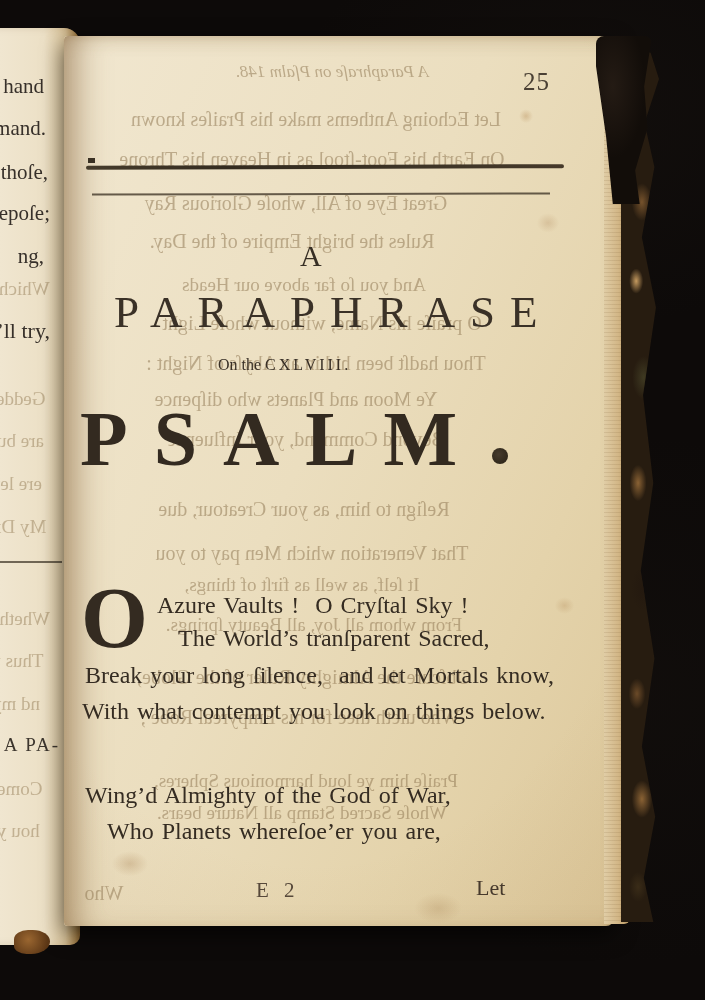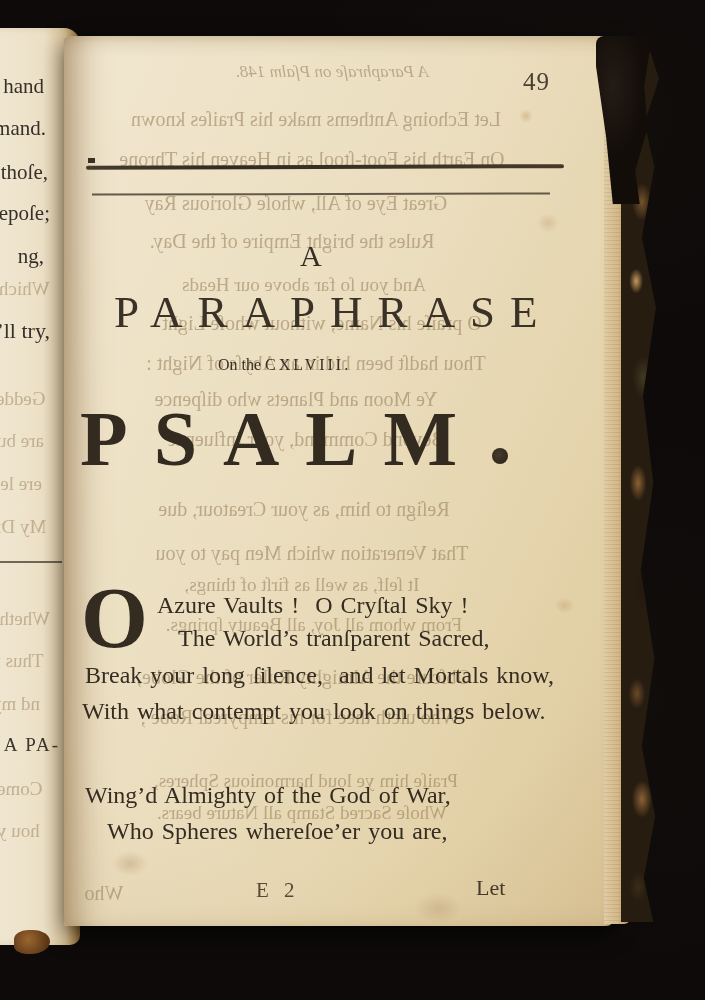--- a/index.html
+++ b/index.html
@@ -144,21 +144,21 @@
         <div class="ghost-line" style="top: 506px; font-size: 20px; left: -26px;">That Veneration which Men pay to you</div>
         <div class="ghost-line" style="top: 538px; font-size: 19px; left: -36px;">It ſelf, as well as firſt of things,</div>
         <div class="ghost-line" style="top: 578px; font-size: 19px; left: -24px;">From whom all Joy, all Beauty ſprings.</div>
         <div class="ghost-line" style="top: 630px; font-size: 20px; left: -34px;">Obſcure the Almighty Ruler of the Globe,</div>
         <div class="ghost-line" style="top: 670px; font-size: 20px; left: -38px;">Who uſeth thee for his Empyreal Robe ;</div>
         <div class="ghost-line" style="top: 734px; font-size: 19px; left: -32px;">Praiſe him ye loud harmonious Spheres,</div>
         <div class="ghost-line" style="top: 766px; font-size: 19px; left: -36px;">Whoſe Sacred Stamp all Nature bears.</div>
         <div class="ghost-line" style="top: 846px; font-size: 20px; left: -234px;">Who</div>
       </div>
 
-    <div class="pageno" style="left:459px;top:32px;">49</div>
+    <div class="pageno" style="left:459px;top:32px;">25</div>
 
     <div class="rule-notch" style="left:24px;top:122px;"></div>
     <div class="rule-thick" style="left:22px;top:129px;width:478px;"></div>
     <div class="rule-thin" style="left:28px;top:157px;width:458px;"></div>
 
     <div class="t-article" style="left:236px;top:203px;">A</div>
     <div class="t-main" style="left:50px;top:250px;">PARAPHRASE</div>
     <div class="t-sub" style="left:154px;top:320px;"><span>On the </span><span class="numeral">CXLVIII.</span></div>
     <div class="t-psalm" style="left:16px;top:358px;">PSALM</div>
     <div class="psalm-dot">.</div>
@@ -166,21 +166,21 @@
 
     <div class="drop-cap" style="left:17px;top:552px;">O</div>
     <div>
         <div class="verse-line" style="left: 93px; top: 556px;">Azure Vaults !  O Cryſtal Sky !</div>
         <div class="verse-line" style="left: 114px; top: 589px;">The World’s tranſparent Sacred,</div>
         <div class="verse-line" style="left: 21px; top: 626px; text-align: right;">Break your long ſilence,  and let Mortals know,</div>
         <div class="verse-line" style="left: 18px; top: 662px;">With what contempt you look on things below.</div>
       </div>
     <div>
         <div class="verse-line" style="left: 21px; top: 746px;">Wing’d Almighty of the God of War,</div>
-        <div class="verse-line" style="left: 43px; top: 782px;">Who Spheres whereſoe’er you are,</div>
+        <div class="verse-line" style="left: 43px; top: 782px;">Who Planets whereſoe’er you are,</div>
       </div>
 
     <div class="sig-mark" style="left:192px;top:842px;">E 2</div>
     <div class="catchword" style="left:412px;top:839px;">Let</div>
   </div>
 
   <div class="edge-stack"></div>
   <div class="marble"></div>
   <div class="leather-corner"></div>
 

